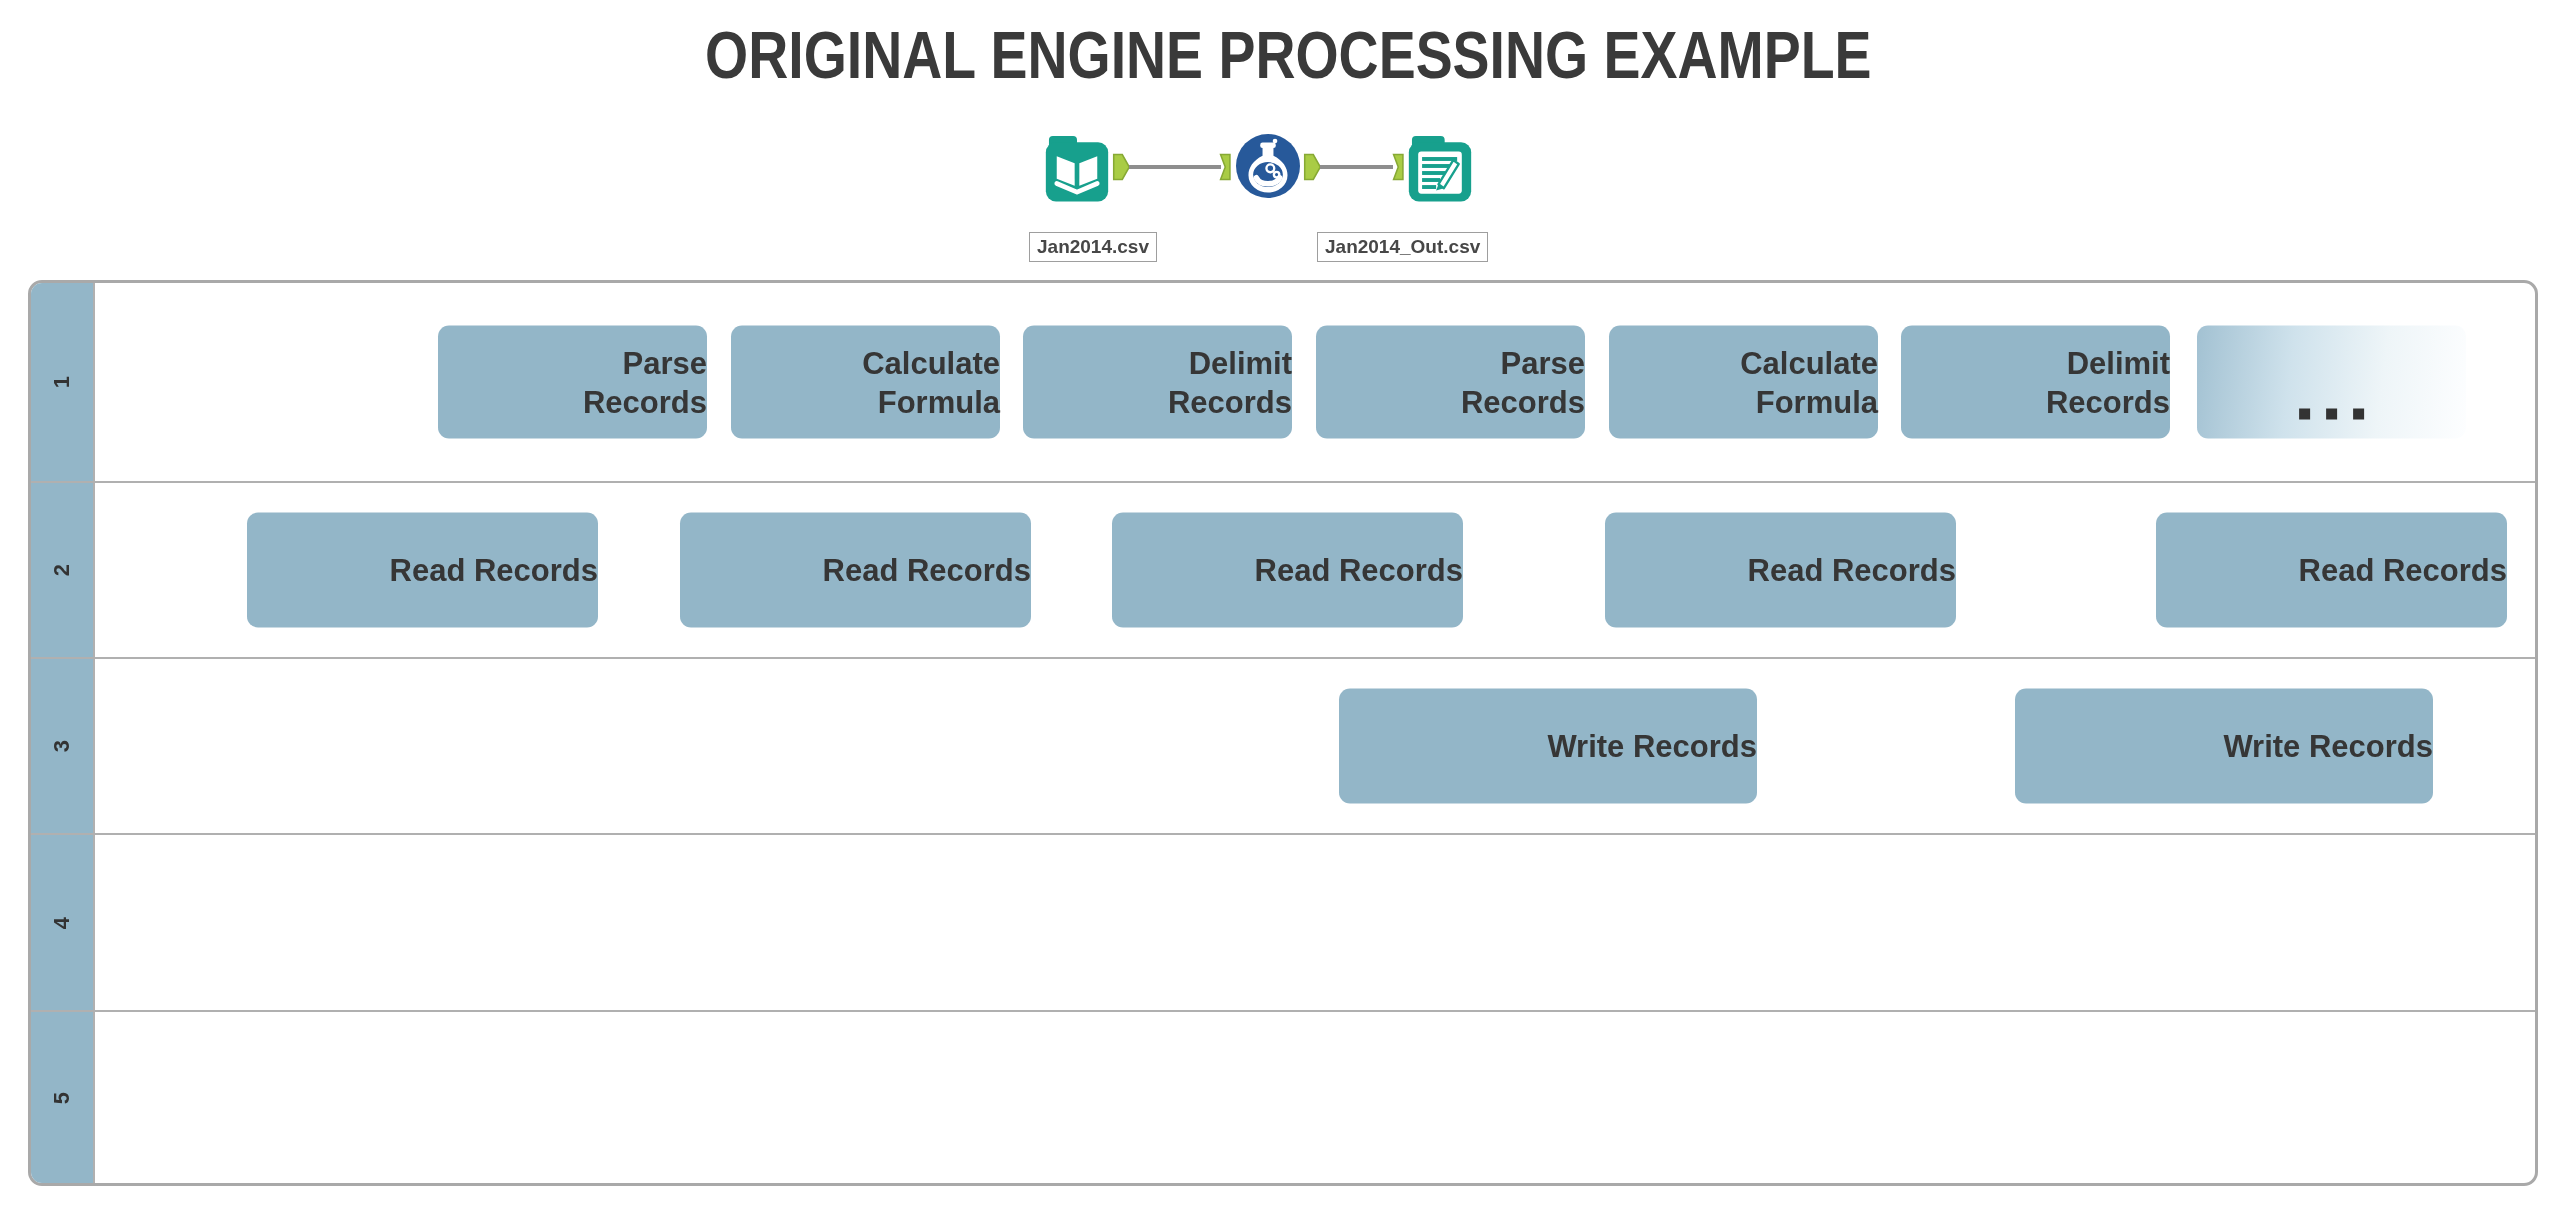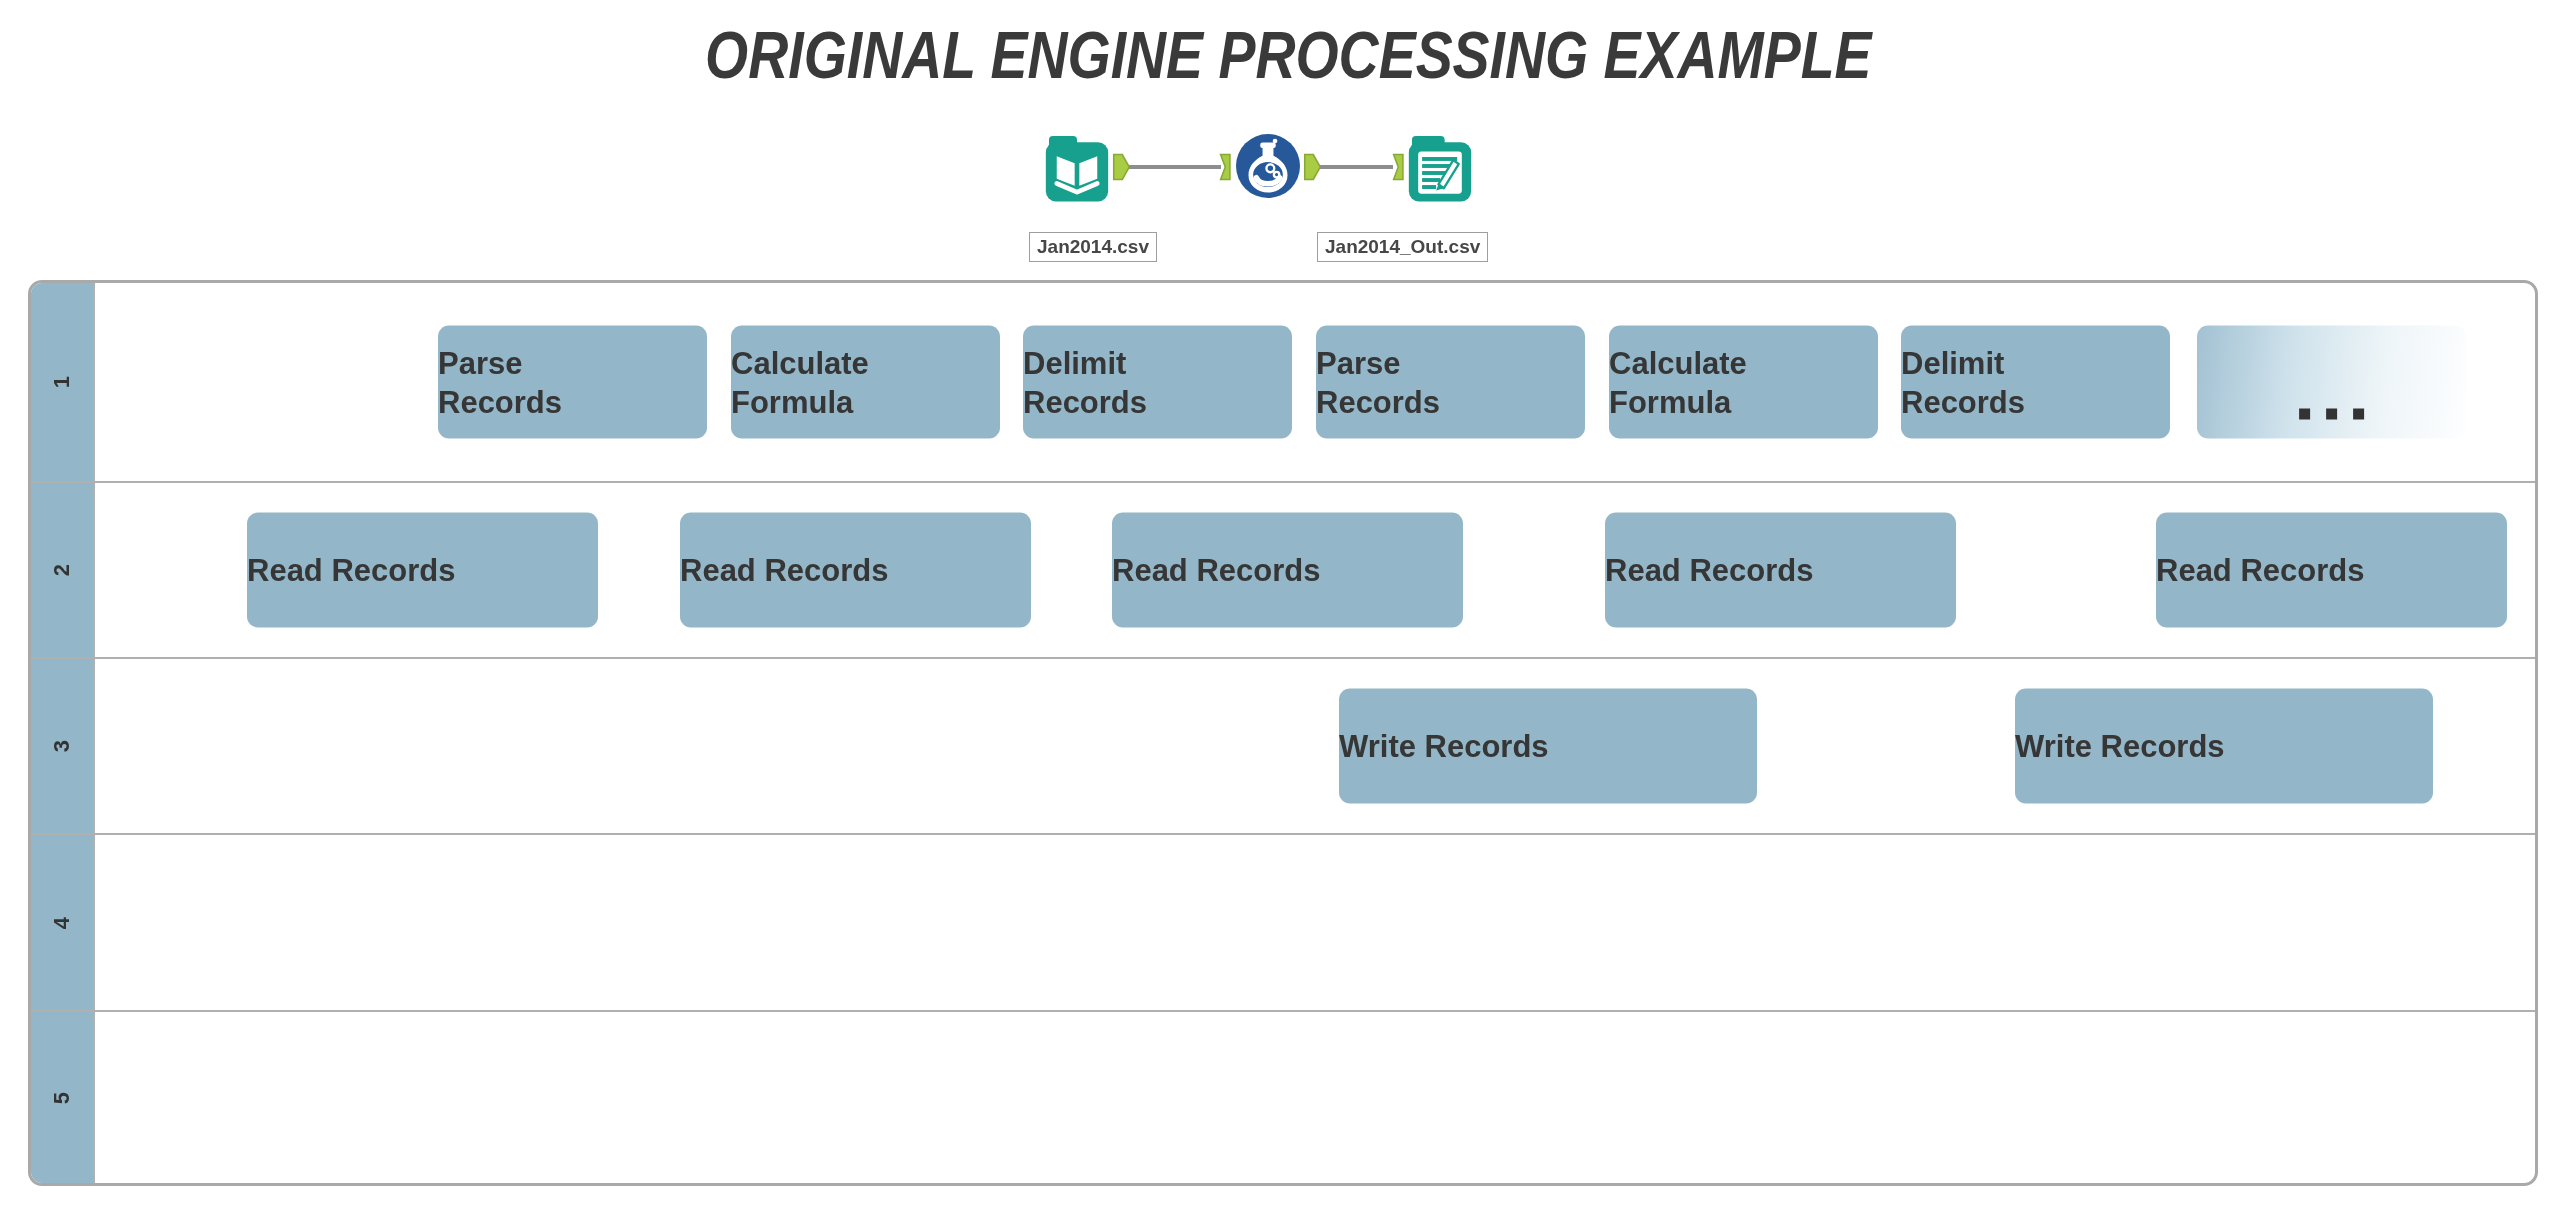--- a/index.html
+++ b/index.html
@@ -2,21 +2,21 @@
 <html style="font-size:12.5px"><head>
 <meta charset="utf-8">
 <style>
   html,body { margin:0; padding:0; background:#ffffff; }
   .page {
     position:relative; width:2576px; height:1212px; background:#ffffff;
     font-family:"Liberation Sans", sans-serif; overflow:hidden;
   }
 
   
-  .title-wrap { position:absolute; top:17px; left:0; width:100%; text-align:center;font-style:italic; }
+  .title-wrap { position:absolute; top:17px; left:0; width:100%; text-align:center; }
   .title {
     display:inline-block; margin:0; font-size:66px; font-weight:bold; color:#3a3a3a;
     white-space:nowrap; transform:scaleX(0.84); transform-origin:center;
   }
 
   
   .workflow { position:absolute; left:0; top:0; width:100%; height:258px; }
   .wf-abs { position:absolute; }
   .conn-line { position:absolute; height:3.9px; background:#8e8e8e; }
   .tool-label {
@@ -38,21 +38,21 @@
     display:flex; align-items:center; justify-content:center;
   }
   .lane-label span {
     transform:rotate(-90deg); font-size:22px; font-weight:bold; color:#333333;
   }
   .lane-content { position:relative; flex:1; }
   .pbox {
     position:absolute; top:50%; transform:translateY(-50%);
     background:#93b6c8; border-radius:11px; color:#363636;
     font-weight:bold; font-size:31px; line-height:39px;
-    display:flex; align-items:center; justify-content:center; text-align:left;
+    display:flex; align-items:center; justify-content:center; text-align:right;
   }
   .pbox.more {
     background:linear-gradient(97deg,#a2c1d2 0%,#cfe2ec 35%,#eef5f8 68%,#fdfeff 100%);
   }
   .dots { position:absolute; bottom:19px; left:50%; transform:translateX(-50%); display:flex; gap:16.4px; }
   .dots i { display:block; width:11px; height:11px; background:#333333; }
 </style>
 </head>
 <body>
 

